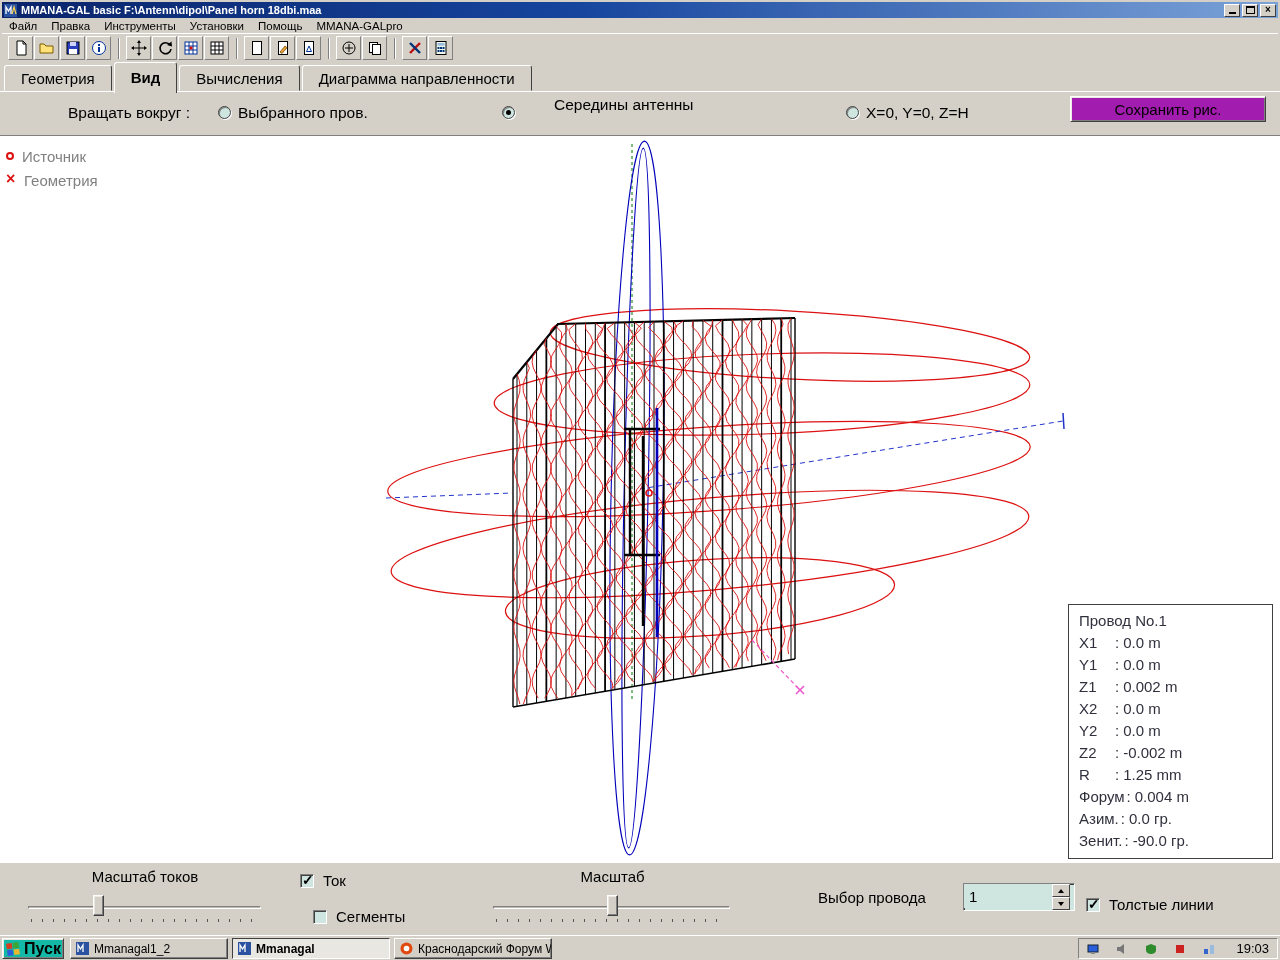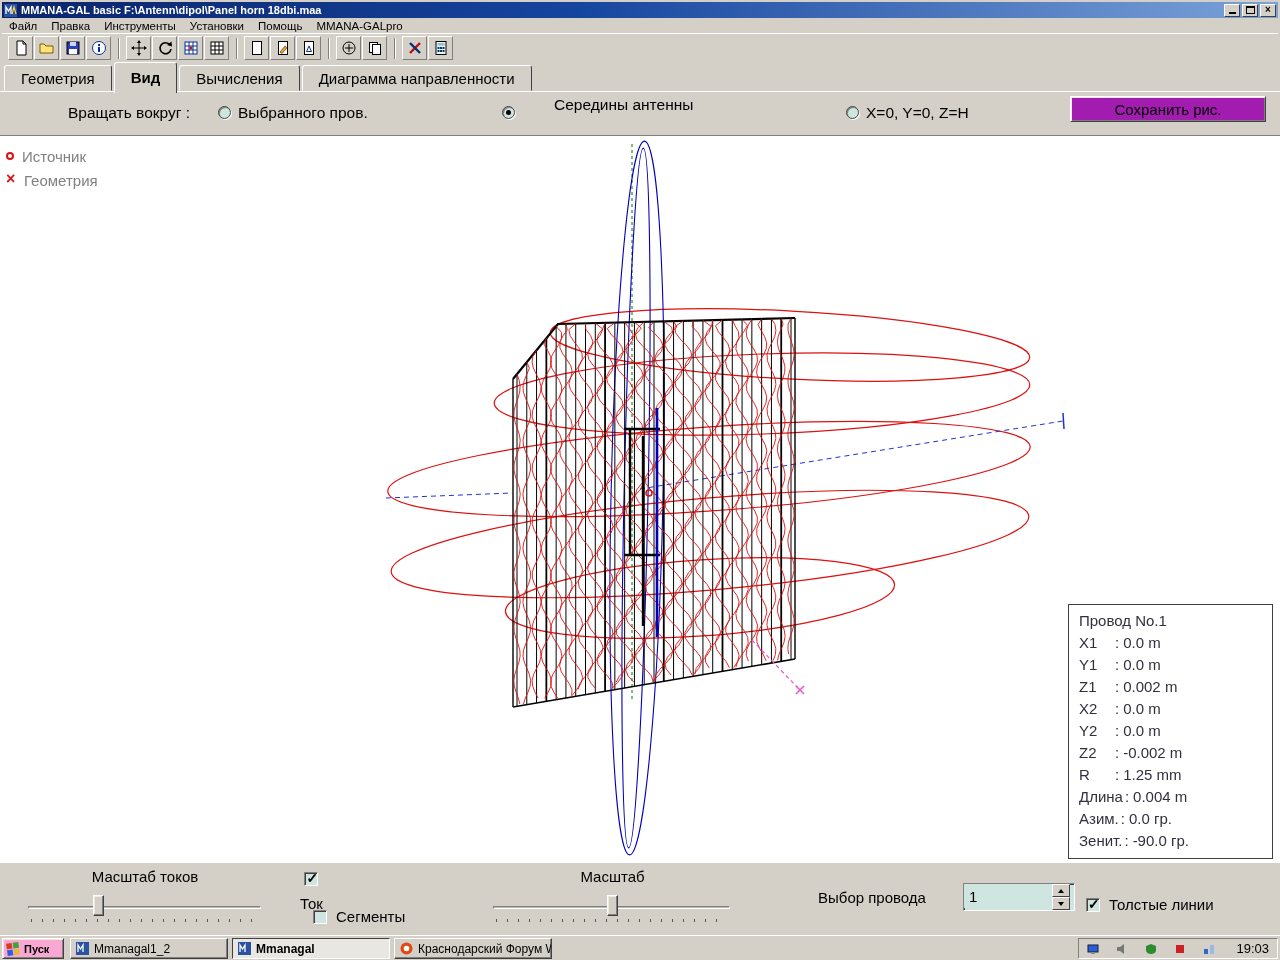--- a/index.html
+++ b/index.html
@@ -78,21 +78,21 @@
   .spin { position:absolute; display:flex; border:1px solid; border-color:#808080 #fff #fff #808080; box-shadow:inset 1px 1px 0 #404040; background:#cfe6e0; }
   .spin input { width:88px; height:24px; border:none; outline:none; background:#cfe6e0; font-size:15px; padding-left:5px; color:#000; }
   .spinbtns { display:flex; flex-direction:column; width:18px; }
   .spinbtn { flex:1; background:#d4d0c8; border:1px solid; border-color:#fff #404040 #404040 #fff; display:flex; align-items:center; justify-content:center; }
   .tri-up { width:0; height:0; border-left:3px solid transparent; border-right:3px solid transparent; border-bottom:4px solid #000; }
   .tri-dn { width:0; height:0; border-left:3px solid transparent; border-right:3px solid transparent; border-top:4px solid #000; }
 
   
   .taskbar { position:absolute; left:0; top:935px; right:0; height:25px; background:#d4d0c8; border-top:1px solid #fff; }
   .startbtn { position:absolute; left:2px; top:2px; width:62px; height:21px; display:flex; align-items:center; gap:4px; padding-left:3px;
-    font-size:11px; font-weight:bold; background:#f9a8d4; border:1px solid; border-color:#fff #404040 #404040 #fff; box-shadow:inset 1px 1px 0 #ece9e2, inset -1px -1px 0 #808080; }
+    font-size:16px; font-weight:bold; background:#14b8a6; border:1px solid; border-color:#fff #404040 #404040 #fff; box-shadow:inset 1px 1px 0 #ece9e2, inset -1px -1px 0 #808080; }
   .task { position:absolute; top:2px; height:21px; width:158px; display:flex; align-items:center; gap:5px; padding:0 5px;
     font-size:12px; color:#000; background:#d4d0c8; border:1px solid; border-color:#fff #404040 #404040 #fff; box-shadow:inset -1px -1px 0 #808080;
     white-space:nowrap; overflow:hidden; }
   .task.on { border-color:#404040 #fff #fff #404040; background:#e9e7e1; font-weight:bold; box-shadow:none; }
   .task-ic { width:13px; height:13px; flex:0 0 auto; }
   .tray { position:absolute; right:2px; top:2px; height:21px; border:1px solid; border-color:#808080 #fff #fff #808080;
     display:flex; align-items:center; gap:17px; padding:0 8px; }
   .tico { width:12px; height:12px; }
   .clock { font-size:13px; color:#000; margin-left:4px; }
 </style>
@@ -375,21 +375,21 @@
         <span class="wl">Z2</span>
         <span class="wc">:</span>
         <span class="wv">-0.002 m</span>
       </div>
     <div class="wrow">
         <span class="wl">R</span>
         <span class="wc">:</span>
         <span class="wv">1.25 mm</span>
       </div>
     <div class="wrow">
-        <span class="wl">Длина</span>
+        <span class="wl">Форум</span>
         <span class="wc">:</span>
         <span class="wv">0.004 m</span>
       </div>
     <div class="wrow">
         <span class="wl">Азим.</span>
         <span class="wc">:</span>
         <span class="wv">0.0 гр.</span>
       </div>
     <div class="wrow">
         <span class="wl">Зенит.</span>
@@ -400,21 +400,21 @@
 </div>
 
 <div class="controls">
   <span class="ctl-label" style="left:30px; top:5px; width:230px; text-align:center;">Масштаб токов</span>
   <div class="slider" style="left:28px; top:30px; width:233px;">
     <div class="groove"></div>
     <div class="thumb" style="left:28%"></div>
     <div class="ticks"></div>
   </div>
 
-  <div class="chk" style="left:300px; top:9px;flex-direction:column;">
+  <div class="chk" style="left:300px; top:9px;">
     <span class="chkbox on"></span>
     <span class="lbl">Ток</span>
   </div>
   <div class="chk" style="left:288px; top:45px;margin-left:25px;">
     <span class="chkbox"></span>
     <span class="lbl">Сегменты</span>
   </div>
 
   <span class="ctl-label" style="left:495px; top:5px; width:235px; text-align:center;">Масштаб</span>
   <div class="slider" style="left:493px; top:30px; width:237px;">

